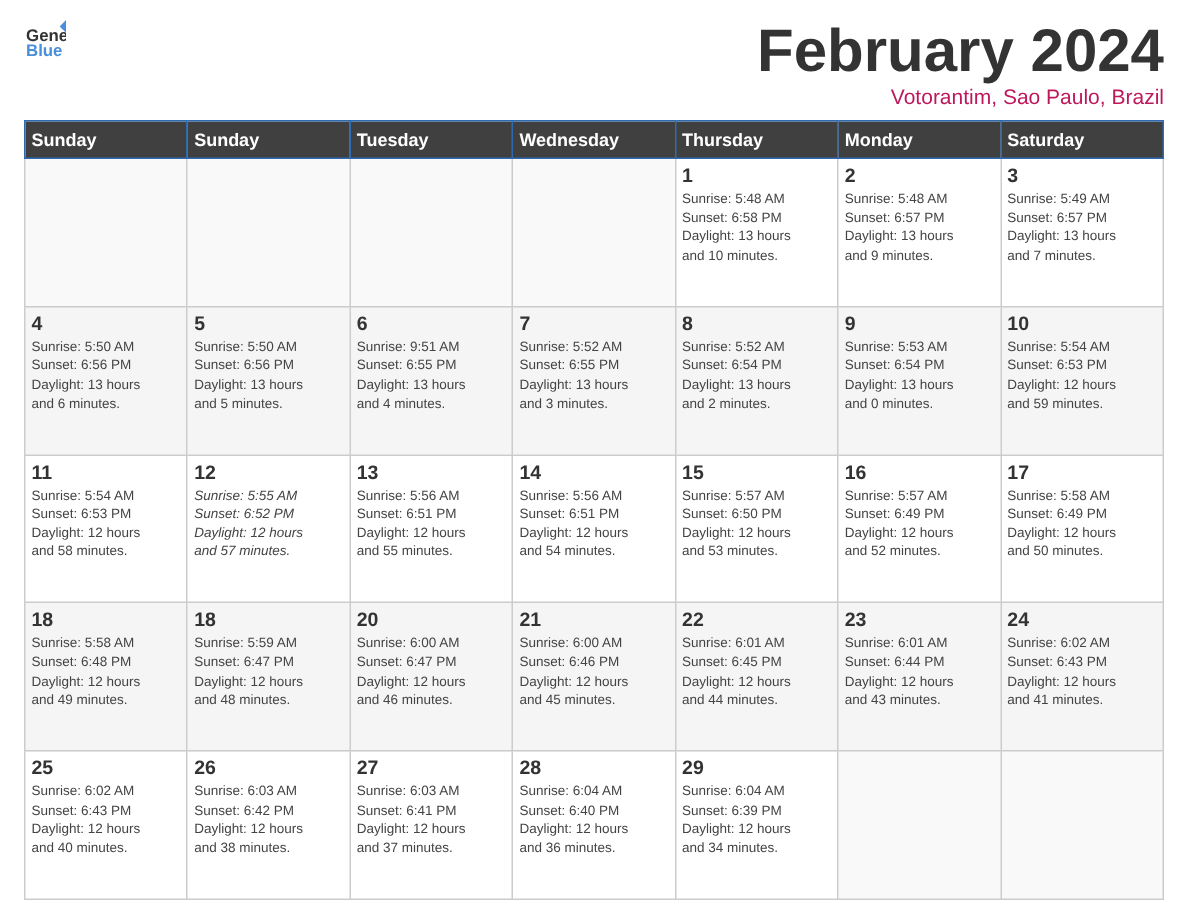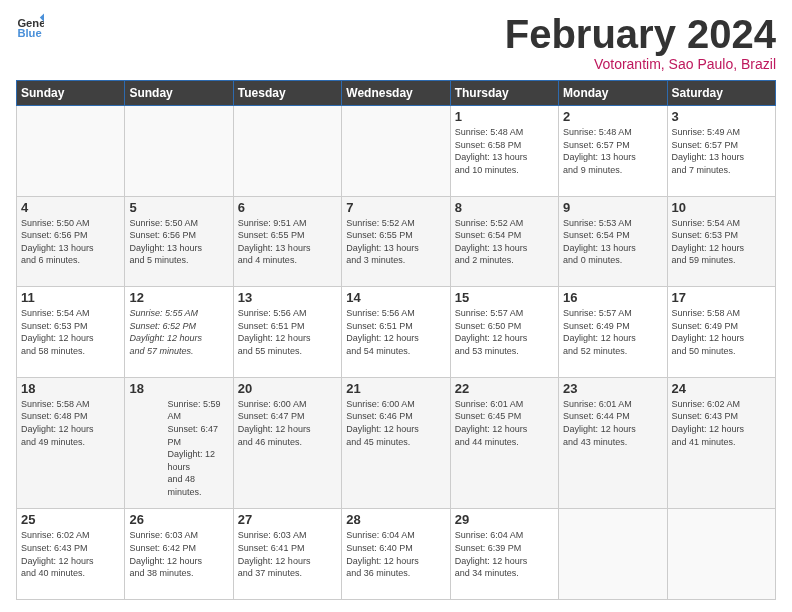--- a/index.html
+++ b/index.html
@@ -252,21 +252,21 @@
         <tr>
           <td class="row-shade">
             <span class="day-number">18</span>
             <div class="day-info" style="white-space: pre-line;">Sunrise: 5:58 AM
 Sunset: 6:48 PM
 Daylight: 12 hours
 and 49 minutes.</div>
           </td>
           <td class="row-shade">
             <span class="day-number">18</span>
-            <div class="day-info" style="white-space: pre-line; margin-left: 38px;">Sunrise: 5:59 AM
+            <div class="day-info" style="white-space: pre-line;">Sunrise: 5:59 AM
 Sunset: 6:47 PM
 Daylight: 12 hours
 and 48 minutes.</div>
           </td>
           <td class="row-shade">
             <span class="day-number">20</span>
             <div class="day-info" style="white-space: pre-line;">Sunrise: 6:00 AM
 Sunset: 6:47 PM
 Daylight: 12 hours
 and 46 minutes.</div>

